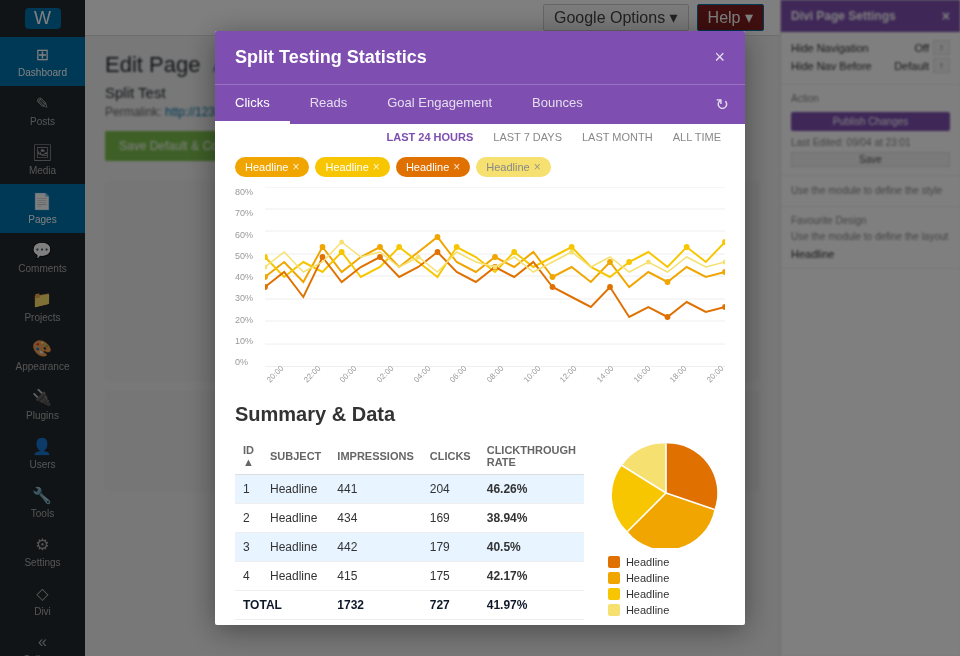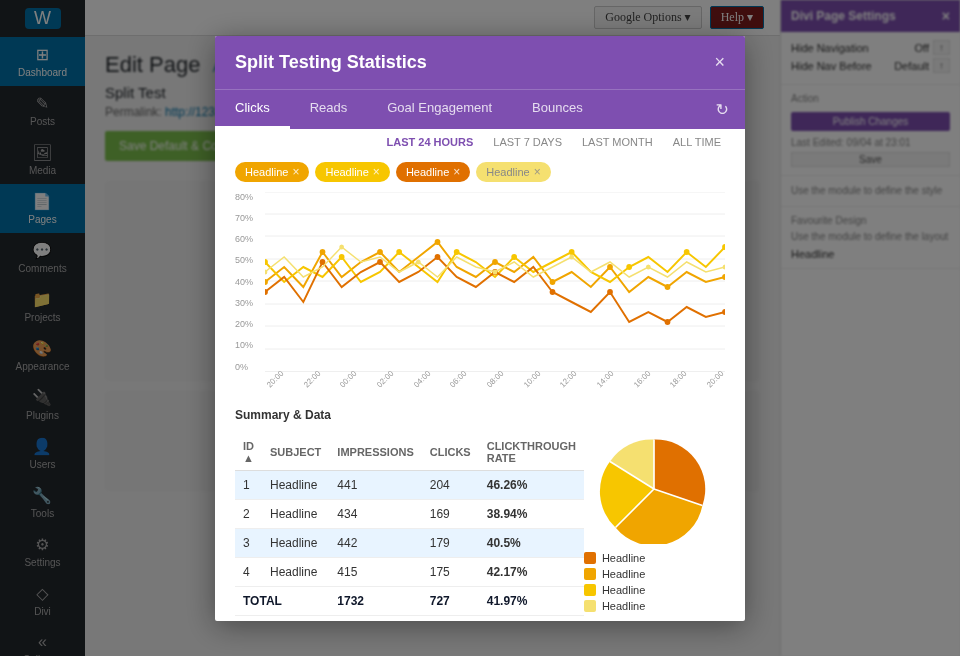--- a/index.html
+++ b/index.html
@@ -10,21 +10,21 @@
     .sidebar-logo { width: 36px; height: 36px; background: #0073aa; border-radius: 4px; display: flex; align-items: center; justify-content: center; margin-bottom: 8px; }
     .sidebar-item { width: 100%; display: flex; flex-direction: column; align-items: center; padding: 8px 4px; color: #aaa; font-size: 10px; cursor: pointer; gap: 3px; }
     .sidebar-item.active { color: #fff; background: #0073aa; }
     .sidebar-icon { font-size: 16px; }
 
     
     .main { flex: 1; display: flex; flex-direction: column; background: #f1f1f1; overflow: hidden; position: relative; }
 
     
     .topbar { background: #fff; border-bottom: 1px solid #ddd; padding: 0 16px; height: 36px; display: flex; align-items: center; justify-content: flex-end; gap: 8px; flex-shrink: 0; }
-    .topbar-btn { background: #f7f7f7; border: 1px solid #ccc; padding: 3px 10px; font-size: 12px; cursor: pointer; border-radius: 2px; color: #444; font-family: Liberation Serif, serif; }
+    .topbar-btn { background: #f7f7f7; border: 1px solid #ccc; padding: 3px 10px; font-size: 16px; cursor: pointer; border-radius: 2px; color: #444; }
     .topbar-btn.help { background: #7f1d1d; color: #fff; border-color: #0073aa; }
 
     
     .page-content { padding: 16px 20px; flex: 1; overflow-y: auto; }
     .page-header { margin-bottom: 6px; }
     .page-title { font-size: 22px; font-weight: 400; color: #23282d; display: inline; }
     .add-new-link { font-size: 12px; color: #0073aa; margin-left: 8px; cursor: pointer; }
     .subtitle { font-size: 15px; color: #23282d; margin-bottom: 4px; font-weight: 400; }
     .permalink { font-size: 12px; color: #666; margin-bottom: 12px; }
     .permalink a { color: #0073aa; }
@@ -70,22 +70,22 @@
     .tag-pill { background: #f0a500; color: #fff; padding: 3px 10px; font-size: 11px; border-radius: 12px; display: flex; align-items: center; gap: 4px; }
     .tag-pill.orange { background: #f0a500; }
     .tag-pill-close { cursor: pointer; font-size: 12px; opacity: 0.8; }
 
     
     .chart-area { height: 200px; position: relative; margin-bottom: 16px; }
     .chart-svg { width: 100%; height: 100%; }
     .y-label { font-size: 9px; color: #999; }
 
     
-    .summary-title { font-size: 12px; font-weight: 600; color: #333; margin-bottom: 12px; }
-    .summary-layout { display: flex; gap: 0; }
+    .summary-title { font-size: 20px; font-weight: 600; color: #333; margin-bottom: 12px; }
+    .summary-layout { display: flex; gap: 24px; }
     .summary-table-wrap { flex: 1; }
     .summary-table { width: 100%; border-collapse: collapse; font-size: 12px; }
     .summary-table th { text-align: left; padding: 6px 8px; font-size: 11px; color: #666; font-weight: 600; border-bottom: 1px solid #ddd; }
     .summary-table th.sortable { cursor: pointer; }
     .summary-table td { padding: 7px 8px; border-bottom: 1px solid #eee; color: #333; }
     .summary-table tr.selected td { background: #e8f4ff; }
     .clickthrough-rate { color: #0073aa; font-weight: 600; }
     .total-row td { font-weight: 600; color: #0f172a; }
 
     

